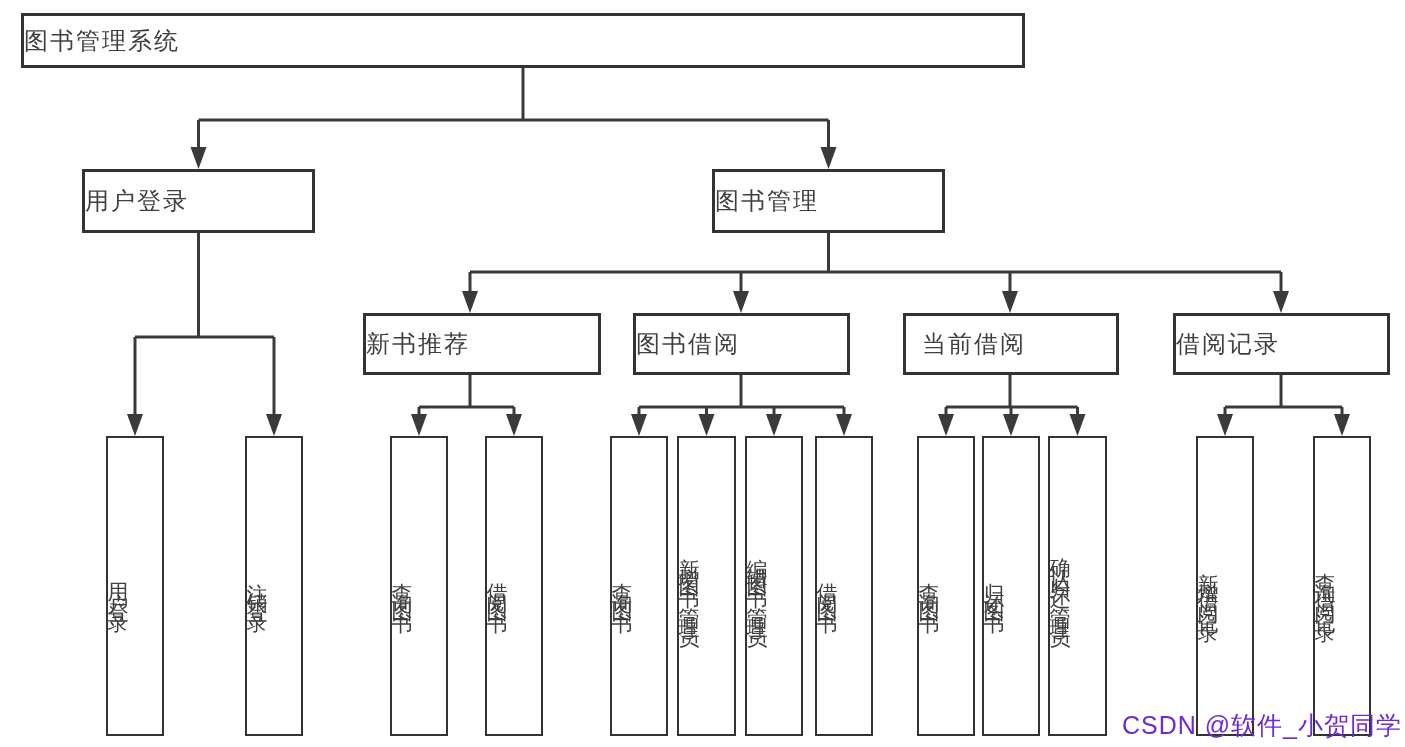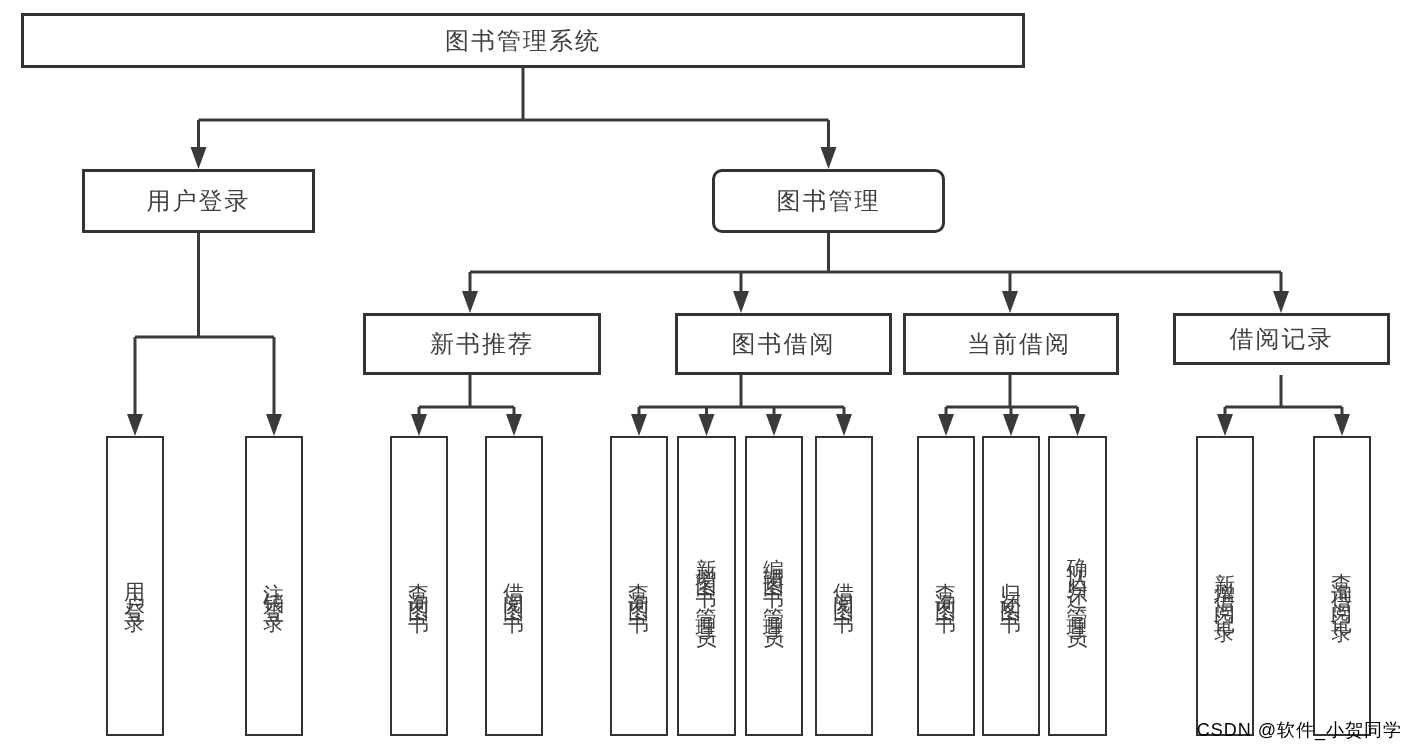--- a/index.html
+++ b/index.html
@@ -11,38 +11,38 @@
     overflow:hidden;
   }
   .connectors{position:absolute;left:0;top:0;width:1405px;height:747px;pointer-events:none;}
   .connectors path{stroke:#3a3a3a;stroke-width:3;fill:none;}
   .connectors polygon{fill:#3a3a3a;stroke:none;}
   .node{
     position:absolute;
     background:#ffffff;
     border:3px solid #333333;
     box-sizing:border-box;
-    display:flex;align-items:center;justify-content:center;
+    display:flex;align-items:center;
     color:#3f3f3f;
   }
   .node-h span{font-size:24px;letter-spacing:2px;white-space:nowrap;line-height:1;}
   .leaf{border-width:2px;}
   .leaf span{
     writing-mode:vertical-rl;
     text-orientation:mixed;
     font-size:21px;
     letter-spacing:10px;
     line-height:1;
     white-space:nowrap;
   }
   .watermark{
     position:absolute;
     right:3px;bottom:5px;
-    font-size:18px;
-    color:#000000;
+    font-size:25px;
+    color:#6d28d9;
     letter-spacing:1px;
     white-space:nowrap;
   }
 </style>
 </head>
 <body>
 
 <div class="canvas">
 
   <svg class="connectors" viewBox="0 0 1405 747">
@@ -81,34 +81,34 @@
     <polygon points="1334,414 1350,414 1342,436"></polygon>
   </svg>
 
   <div class="node node-h" style="left:21px;top:13px;width:1004px;height:55px;">
     <span>图书管理系统</span>
   </div>
 
   <div class="node node-h" style="left:82px;top:169px;width:233px;height:64px;">
     <span>用户登录</span>
   </div>
-  <div class="node node-h" style="left:712px;top:169px;width:233px;height:64px;border-radius:10px;">
+  <div class="node node-h" style="left:712px;top:169px;width:233px;height:64px;">
     <span>图书管理</span>
   </div>
 
   <div class="node node-h" style="left:363px;top:313px;width:238px;height:62px;">
     <span>新书推荐</span>
   </div>
-  <div class="node node-h" style="left:633px;top:313px;width:217px;height:62px;margin-left:42px;">
+  <div class="node node-h" style="left:633px;top:313px;width:217px;height:62px;">
     <span>图书借阅</span>
   </div>
   <div class="node node-h" style="left:903px;top:313px;width:216px;height:62px;padding-left:16px;">
     <span>当前借阅</span>
   </div>
-  <div class="node node-h" style="left:1173px;top:313px;width:217px;height:52px;">
+  <div class="node node-h" style="left:1173px;top:313px;width:217px;height:62px;">
     <span>借阅记录</span>
   </div>
 
   <div class="node leaf" style="left:106px;top:436px;width:58px;height:300px;">
     <span>用户登录</span>
   </div>
   <div class="node leaf" style="left:245px;top:436px;width:58px;height:300px;">
     <span>注销登录</span>
   </div>
 

